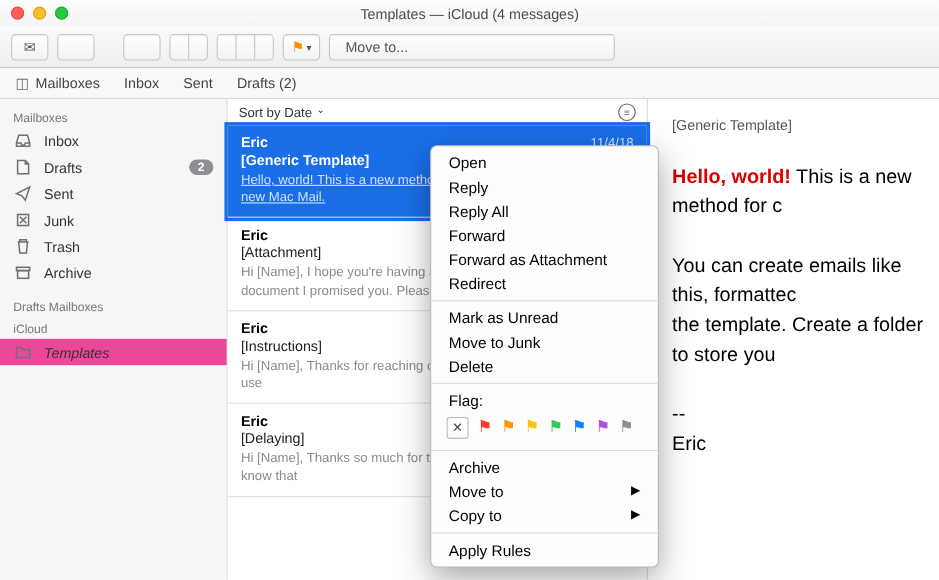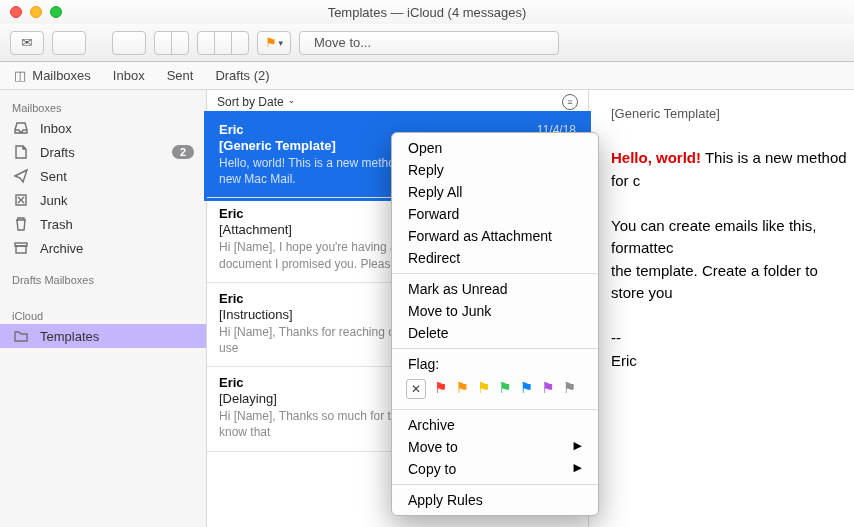--- a/index.html
+++ b/index.html
@@ -27,49 +27,49 @@
   
   .favbar { height:28px; border-bottom:1px solid #d8d8d8; display:flex; align-items:center; gap:22px; padding:0 14px; font-size:13px; color:#444; background:#f9f9f9;}
   .favitem { display:flex; align-items:center; gap:6px;}
   .favitem .mini{ font-size:13px; color:#6a6a6a;}
 
   
   .main { display:flex; height: calc(527px - 24px - 38px - 28px); }
   .sidebar { width:207px; background:#f6f6f6; border-right:1px solid #d8d8d8; padding-top:6px; font-size:13px;}
   .side-head { font-size:11px; color:#777; padding:6px 12px 2px; }
   .side-item { display:flex; align-items:center; gap:10px; padding:4px 12px; color:#333;}
-  .side-item.selected { background:#c4b5fd;}
+  .side-item.selected { background:#ec4899;font-style:italic;}
   .side-item .spacer{flex:1;}
   .badge { background:#8f8f93; color:#fff; border-radius:9px; font-size:11px; padding:1px 8px; font-weight:600;}
   .ic { width:18px; display:flex; justify-content:center; color:#6f6f73; font-size:14px;}
   .ic svg{width:16px;height:16px;fill:none;stroke:#707075;stroke-width:1.4;}
 
   
   .listcol { width:382px; border-right:1px solid #d8d8d8; display:flex; flex-direction:column; background:#fff;}
   .sortbar { height:24px; border-bottom:1px solid #d8d8d8; display:flex; align-items:center; padding:0 10px; font-size:12px; color:#333;}
   .sortbar .sp{flex:1;}
   .sortbtn{display:flex;align-items:flex-start;gap:4px;}
   .circfilter{width:16px;height:16px;border:1.3px solid #666;border-radius:50%;display:flex;align-items:center;justify-content:center;font-size:9px;color:#666;}
 
   .msg { padding:8px 12px 10px; border-bottom:1px solid #e2e2e2; position:relative;}
   .msg .row1{display:flex;align-items:baseline;}
   .msg .from{font-weight:600;font-size:13px;flex:1;}
   .msg .date{font-size:12px;color:#7a7a7a;}
   .msg .subj{font-size:13px;color:#222;margin-top:1px;}
   .msg .prev{font-size:12px;color:#8b8b8b;margin-top:2px;line-height:1.35;max-height:2.7em;overflow:hidden;}
   .msg.selected{ background:#1a6fe8; color:#fff; outline:3px solid #1a6fe8;}
-  .msg.selected .date,.msg.selected .prev{color:#cfe0fb;}
+  .msg.selected .date,.msg.selected .prev{color:#cfe0fb;text-decoration:underline;}
   .msg.selected .subj, .msg.selected .from{color:#fff;}
   .msg.selected .subj{font-weight:600;}
 
   
   .preview{ flex:1; padding:16px 0 0 22px; overflow:hidden;}
   .preview h1{ font-size:18px; font-weight:700; margin-bottom:6px;}
   .preview .psub{ color:#555; font-size:13px; margin-bottom:26px;}
-  .preview .body{ font-size:15px; color:#000; line-height:1.5;}
+  .preview .body{ font-size:18px; color:#000; line-height:1.5;}
   .preview .hello{ color:#d90000; font-weight:700;}
 
   
   .ctx { position:absolute; left:391px; top:132px; width:208px; background:#fdfdfd; border:1px solid #b8b8b8; border-radius:6px; box-shadow:0 10px 30px rgba(0,0,0,.35); padding:4px 0; font-size:14px;}
   .ctx .mi{ padding:3px 16px 3px 16px; color:#000; display:flex; align-items:flex-start;}
   .ctx .mi .sp{flex:1;}
   .ctx .mi.hi{ background:#3d7eff; color:#fff;}
   .ctx hr{ border:none; border-top:1px solid #dcdcdc; margin:4px 0;}
   .ctx .flags{ display:flex; gap:8px; padding:4px 14px 6px;}
   .ctx .flagx{ width:20px;height:20px;border:1px solid #bcbcbc;border-radius:3px;display:flex;align-items:center;justify-content:center;font-size:12px;color:#444;}
@@ -218,21 +218,21 @@
           <svg viewBox="0 0 16 16">
             <rect x="2" y="3" width="12" height="3"></rect>
             <rect x="3" y="6" width="10" height="7"></rect>
           </svg>
         </span>
         <span>Archive</span>
       </div>
 
     <div class="side-head" style="margin-top:8px">Drafts Mailboxes</div>
 
-    <div class="side-head" style="margin-top:16px">iCloud</div>
+    <div class="side-head" style="margin-top:0">iCloud</div>
     <div class="side-item selected">
         <span class="ic">
           <svg viewBox="0 0 16 16">
             <path d="M2 4h4l2 2h6v7H2z"></path>
           </svg>
         </span>
         <span>Templates</span>
       </div>
   </div>
 

